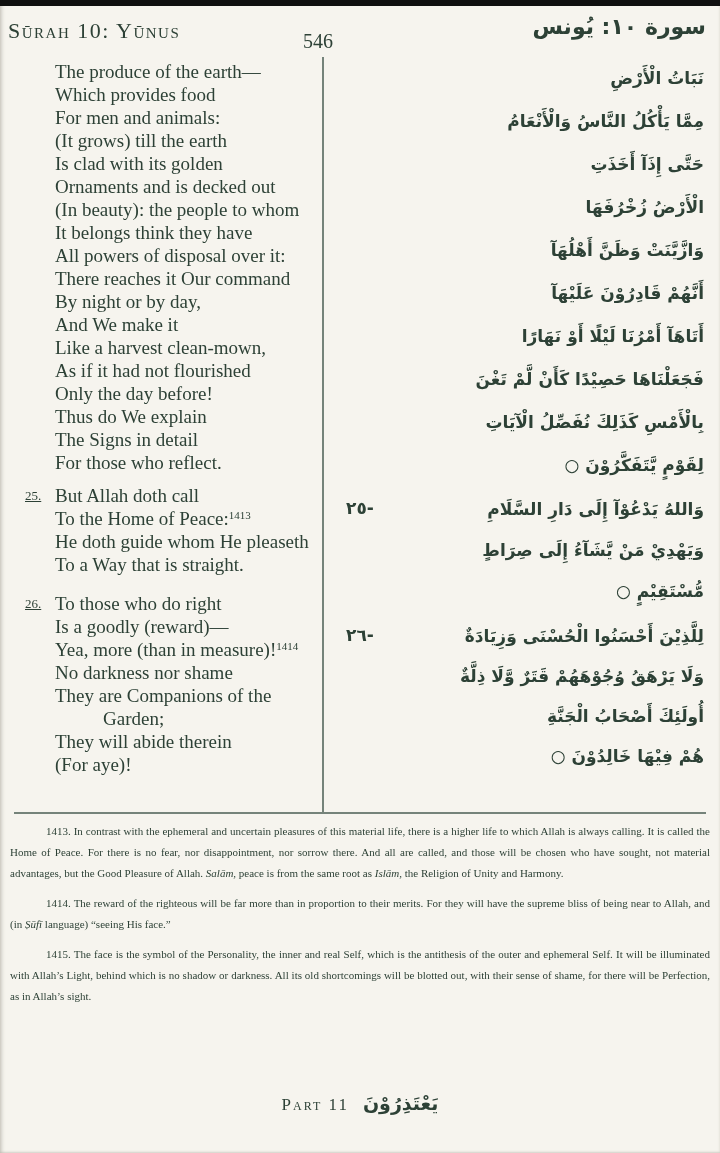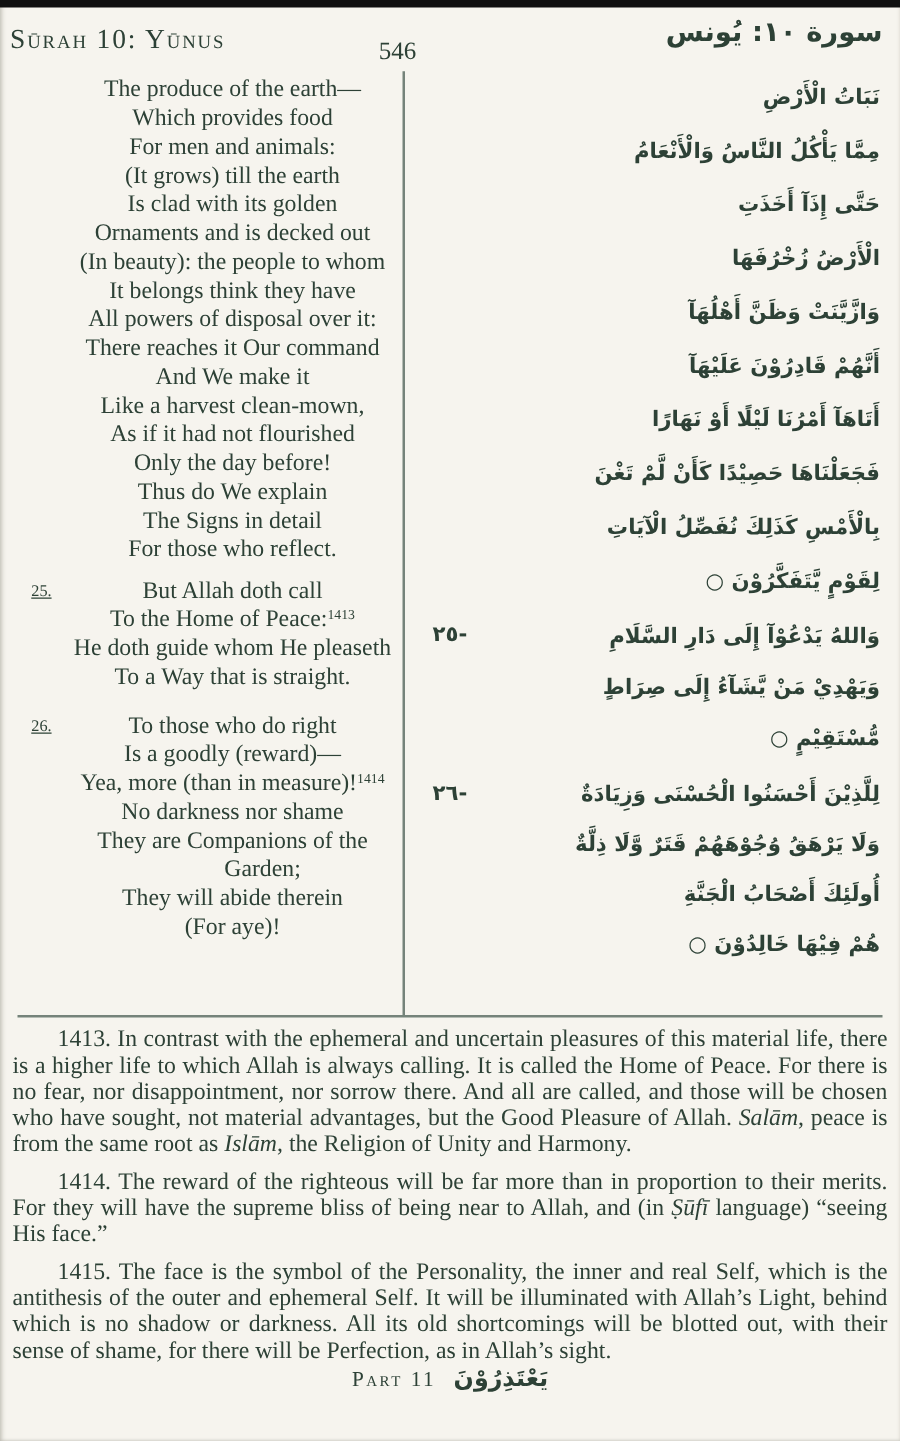--- a/index.html
+++ b/index.html
@@ -22,21 +22,21 @@
     font-variant:small-caps;letter-spacing:1.5px;font-size:22px;white-space:nowrap;
   }
   .hdr-center{position:absolute;left:303px;top:20px;font-size:20px;}
   .hdr-right{
     position:absolute;right:14px;top:4px;font-size:22px;font-weight:bold;
     font-family:"DejaVu Sans", sans-serif;white-space:nowrap;
   }
   
   .main{position:absolute;top:57px;left:0;width:720px;height:755px;}
   .divider{position:absolute;left:322px;top:0;width:2px;height:755px;background:var(--rule);}
-  .col-en{position:absolute;left:55px;top:3px;width:262px;text-align:center;}
+  .col-en{position:absolute;left:55px;top:3px;width:262px;}
   .en-line{margin:0;font-size:19px;line-height:23px;white-space:nowrap;}
   .en-line.indent{padding-left:48px;}
   .en-verse{position:relative;}
   .en-verse.v25{margin-top:10px;}
   .en-verse.v26{margin-top:16px;}
   .en-num{position:absolute;left:-30px;top:0;font-size:13px;line-height:23px;text-decoration:underline;}
   sup.fn-ref{font-size:11px;line-height:0;vertical-align:6px;letter-spacing:0;}
   .col-ar{position:absolute;left:332px;top:0;width:376px;}
   .ar-line{
     margin:0;font-size:17px;font-weight:bold;text-align:right;
@@ -49,21 +49,21 @@
   .ar-verse.v26{margin-top:4px;}
   .ar-verse.v26 .ar-line{line-height:40px;}
   .ar-num{
     position:absolute;left:14px;top:9px;font-size:17px;font-weight:bold;
     font-family:"DejaVu Sans", sans-serif;direction:ltr;unicode-bidi:isolate;
   }
   
   .fn-rule{position:absolute;top:812px;left:14px;width:692px;height:2px;background:var(--rule);}
   .footnotes{position:absolute;top:821px;left:10px;width:700px;}
   .footnote{
-    margin:0;font-size:19px;line-height:21px;text-align:justify;text-indent:36px;
+    margin:0;font-size:11px;line-height:21px;text-align:justify;text-indent:36px;
   }
   .footnote + .footnote{margin-top:9px;}
   .footnote i{font-style:italic;}
   
   .footer{
     position:absolute;top:1092px;left:0;width:720px;
     display:flex;justify-content:center;align-items:baseline;gap:14px;text-align:right;
   }
   .part-label{font-variant:small-caps;letter-spacing:2px;font-size:17px;}
   .juz-name{font-size:19px;font-weight:bold;font-family:"DejaVu Sans", sans-serif;}
@@ -86,20 +86,21 @@
         <p class="en-line">The produce of the earth—</p>
         <p class="en-line">Which provides food</p>
         <p class="en-line">For men and animals:</p>
         <p class="en-line">(It grows) till the earth</p>
         <p class="en-line">Is clad with its golden</p>
         <p class="en-line">Ornaments and is decked out</p>
         <p class="en-line">(In beauty): the people to whom</p>
         <p class="en-line">It belongs think they have</p>
         <p class="en-line">All powers of disposal over it:</p>
         <p class="en-line">There reaches it Our command</p>
+        <p class="en-line">By night or by day,</p>
         <p class="en-line">And We make it</p>
         <p class="en-line">Like a harvest clean-mown,</p>
         <p class="en-line">As if it had not flourished</p>
         <p class="en-line">Only the day before!</p>
         <p class="en-line">Thus do We explain</p>
         <p class="en-line">The Signs in detail</p>
         <p class="en-line">For those who reflect.</p>
       </div>
 
       <div class="en-verse v25">

